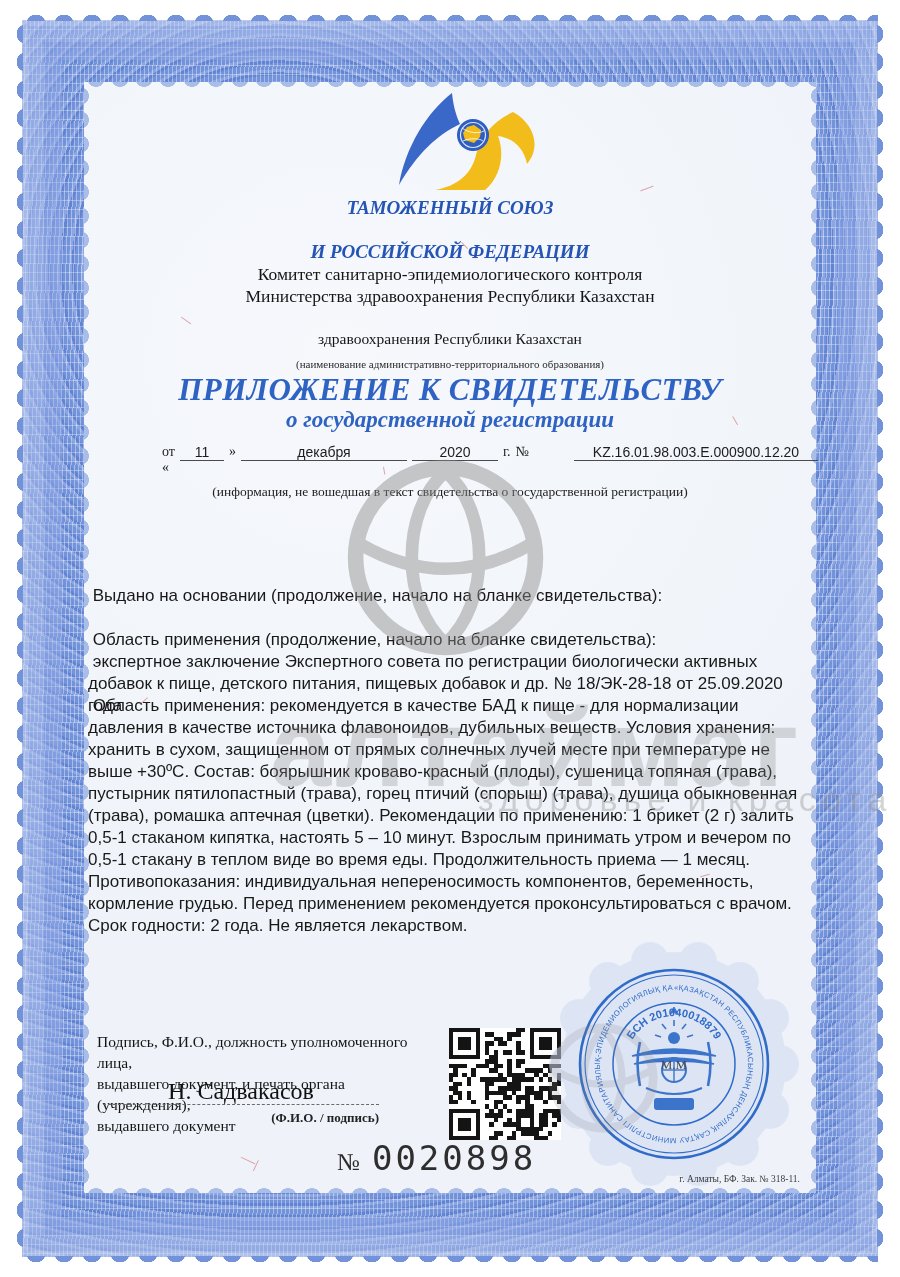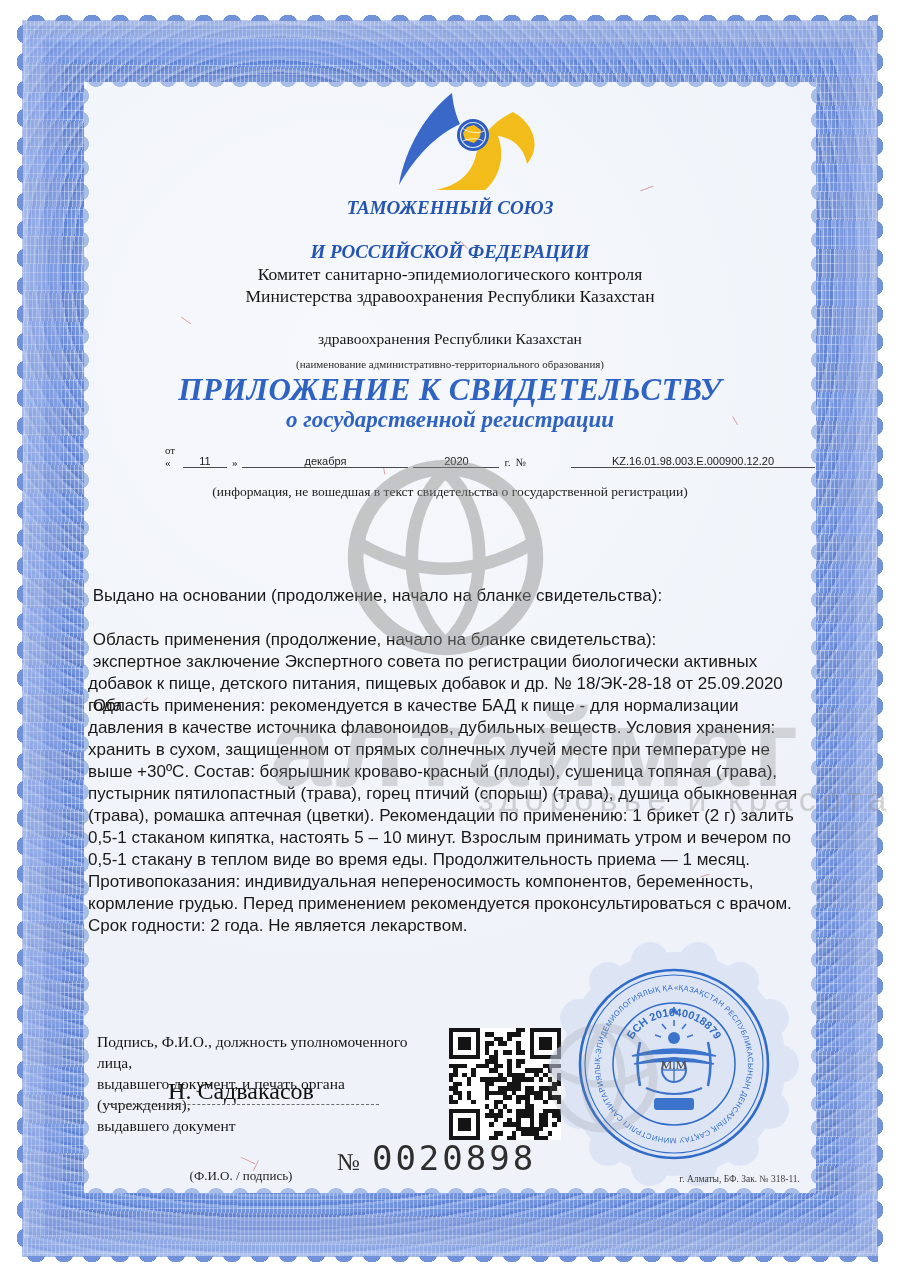--- a/index.html
+++ b/index.html
@@ -44,37 +44,37 @@
     background-image:radial-gradient(ellipse 8px 11px at 110% 50%, #a9bde9 68%, rgba(169,189,233,0) 72%);
     background-size:8px 24px;}
   
   .center{position:absolute;left:90px;width:720px;text-align:center;}
   .h-union{color:#2454b4;font-weight:bold;font-style:italic;font-size:19px;}
   .h-committee{font-size:17.5px;color:#151515;}
   .h-deputy{font-size:15.5px;color:#151515;}
   .caption-small{font-size:11px;color:#2a2a2a;}
   .title-main{top:372px;font-size:31px;color:#2f63c3;font-weight:bold;font-style:italic;letter-spacing:.5px;}
   .title-sub{top:407px;font-size:23px;color:#2f63c3;font-weight:bold;font-style:italic;}
-  .dateline{position:absolute;left:165px;top:444px;width:650px;display:flex;align-items:flex-end;
-            justify-content:center;gap:5px;font-size:11px;}
+  .dateline{position:absolute;left:165px;top:444px;width:650px;display:flex;align-items:flex-start;
+            justify-content:center;gap:5px;font-size:14px;}
   .dl-static{font-family:"Liberation Serif",serif;color:#222;}
   .dl-val{font-family:"Liberation Sans",sans-serif;color:#1c1c1c;border-bottom:1.3px solid #4a4a4a;
           text-align:center;white-space:nowrap;}
   .dl-day{min-width:44px;}
   .dl-month{min-width:166px;}
   .dl-year{min-width:86px;}
   .dl-number{min-width:236px;padding:0 4px;margin-left:40px;}
   .info-caption{top:484px;font-size:13.5px;color:#222;}
   .para{position:absolute;left:88px;width:726px;font-family:"Liberation Sans",sans-serif;
         font-size:17px;line-height:22px;color:#191919;white-space:pre-wrap;}
   .p1{top:541px;} .p2{top:585px;}
   .sig-caption{position:absolute;left:97px;top:1031px;width:340px;font-size:15.5px;line-height:21px;color:#151515;}
   .sig-name{position:absolute;left:105px;top:1078px;width:272px;text-align:center;font-size:24px;color:#111;}
   .sig-line{position:absolute;left:103px;top:1104px;width:276px;border-top:1px dashed #6a6a6a;}
-  .sig-sub{position:absolute;left:103px;top:1168px;width:276px;text-align:center;font-size:13px;color:#222;}
+  .sig-sub{position:absolute;left:103px;top:1110px;width:276px;text-align:right;font-size:13px;color:#222;font-weight:bold;}
   .qr{position:absolute;left:449px;top:1028px;width:112px;height:112px;}
   .stamp{position:absolute;left:548px;top:938px;width:252px;height:252px;}
   .serial{position:absolute;left:337px;top:1138px;display:flex;align-items:baseline;gap:12px;}
   .serial-no{font-size:24px;color:#2b2b2b;}
   .serial-digits{font-family:"DejaVu Sans Mono",monospace;font-size:34px;letter-spacing:3px;color:#2e2e2e;}
   .print-note{position:absolute;right:100px;top:1174px;font-size:9.5px;color:#3a3a3a;}
   
   .wm{position:absolute;pointer-events:none;}
   .wm-globe{left:338px;top:450px;width:215px;height:215px;opacity:.45;}
   .wm-globe2{left:543px;top:1018px;width:120px;height:120px;opacity:.2;}

